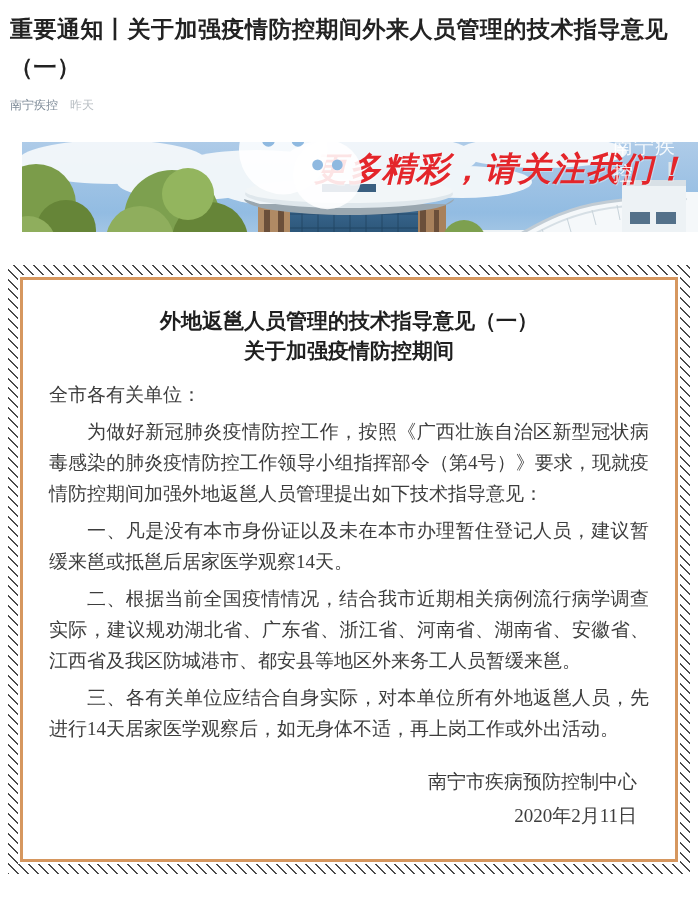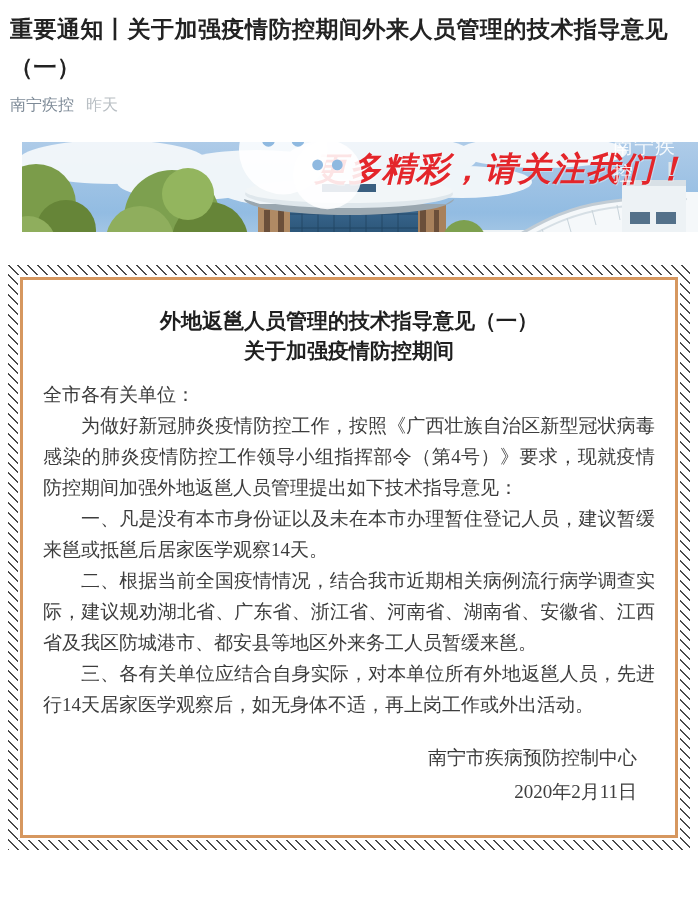--- a/index.html
+++ b/index.html
@@ -12,21 +12,21 @@
 
   
   .header { padding: 10px 2px 0 10px; }
   .page-title {
     font-size: 23px;
     font-weight: bold;
     color: #222222;
     line-height: 38px;
     letter-spacing: 0.5px;
   }
-  .meta { margin-top: 9px; font-size: 16px; line-height: 20px; }
+  .meta { margin-top: 9px; font-size: 12px; line-height: 20px; }
   .meta .account { color: #7d8a97; margin-right: 12px; cursor: pointer; }
   .meta .time { color: #b9bfc4; }
 
   
   .banner {
     position: relative;
     margin: 27px 10px 0 22px;
     width: 678px;
     height: 90px;
     overflow: hidden;
@@ -82,21 +82,21 @@
     font-family: "Liberation Sans", sans-serif;
   }
   .notice-body {
     margin-top: 13px;
     font-family: "Liberation Serif", serif;
     font-size: 19px;
     line-height: 31px;
     color: #3d3d3d;
     text-align: justify;
   }
-  .notice-body p { margin: 0; }
+  .notice-body p { margin: 6px; }
   .indent-2 { text-indent: 2em; }
   .indent-5 { text-indent: 5em; }
   .sign-block {
     margin-top: 21px;
     text-align: right;
     padding-right: 18px;
     font-family: "Liberation Serif", serif;
     font-size: 19px;
     line-height: 34px;
     color: #3d3d3d;

